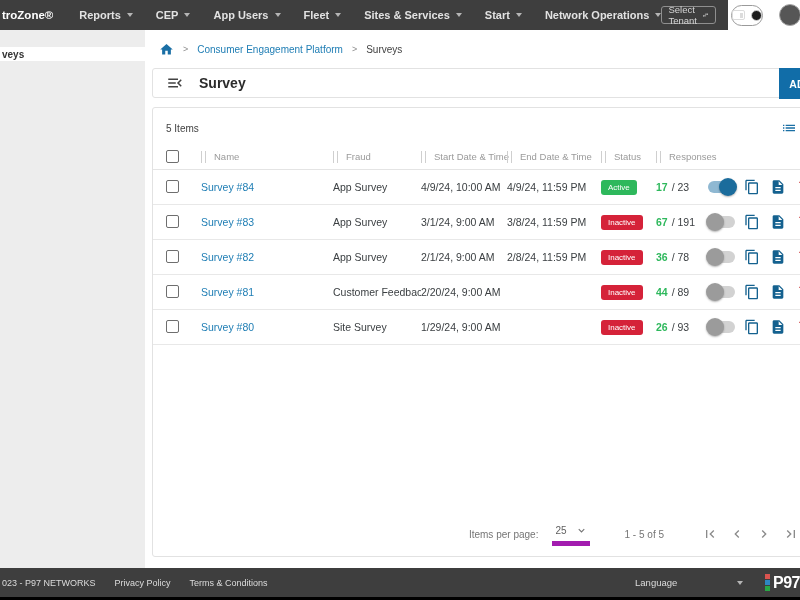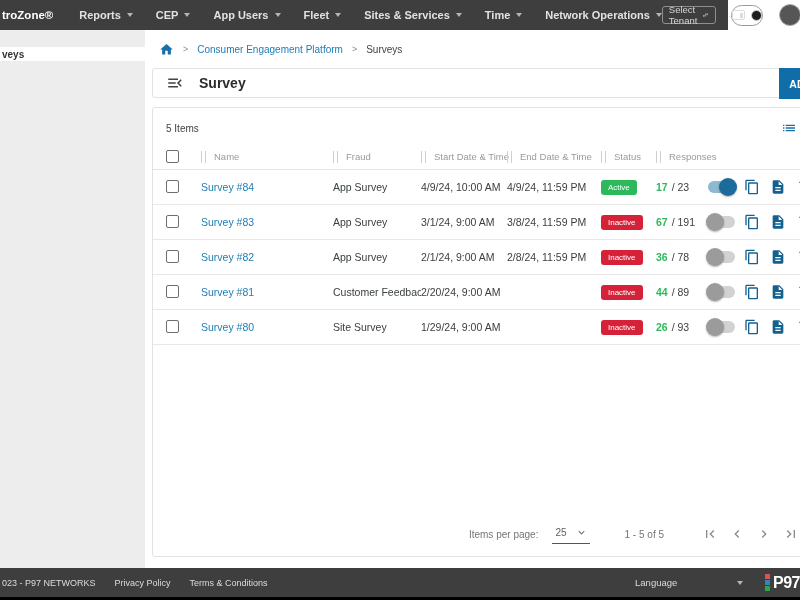--- a/index.html
+++ b/index.html
@@ -79,21 +79,21 @@
           box-shadow: 0 1px 2px rgba(0,0,0,.3); }
   .toggle.on .knob { right: -2px; background: #1b6c9c; }
   .toggle.off .knob { left: -2px; background: #9b9b9b; }
   .act-icon { cursor: pointer; flex: 0 0 auto; }
   .toggle { margin-right: 9px; }
   .act-icon + .act-icon { margin-left: 10px; }
 
   .pagination { margin-top: auto; height: 44px; display: flex; align-items: center;
                 justify-content: flex-end; padding-right: 12px; font-size: 10px; color: #757575; }
   .ipp-select { margin-left: 14px; display: flex; align-items: center; gap: 9px;
-                border-bottom: 1px solid #a21caf; padding: 2px 3px 5px 3px; cursor: pointer; color: #5f5f5f; }
+                border-bottom: 5px solid #a21caf; padding: 2px 3px 5px 3px; cursor: pointer; color: #5f5f5f; }
   .range { margin-left: 35px; margin-right: 38px; }
   .pg-icons { display: flex; align-items: center; gap: 11px; }
   .pg-icons svg { cursor: pointer; }
 
   
   .footer { position: absolute; top: 568px; left: 0; width: 800px; height: 29px; background: #3e3e3e;
             display: flex; align-items: center; font-size: 9px; color: #dcdcdc; }
   .copyright { margin-left: 2px; white-space: nowrap; }
   .f-link { margin-left: 19px; cursor: pointer; white-space: nowrap; }
   .lang { margin-left: auto; width: 108px; display: flex; align-items: center; justify-content: space-between;
@@ -124,21 +124,21 @@
     </div>
     <div class="nav-item">
       <span class="lbl">Fleet</span>
       <span class="caret"></span>
     </div>
     <div class="nav-item">
       <span class="lbl">Sites &amp; Services</span>
       <span class="caret"></span>
     </div>
     <div class="nav-item">
-      <span class="lbl">Time</span>
+      <span class="lbl">Start</span>
       <span class="caret"></span>
     </div>
     <div class="nav-item">
       <span class="lbl">Network Operations</span>
       <span class="caret"></span>
     </div>
   </nav>
   <div class="tenant">
     <span>Select Tenant</span>
     <svg width="12" height="12" viewBox="0 0 24 24" fill="#cfcfcf">

